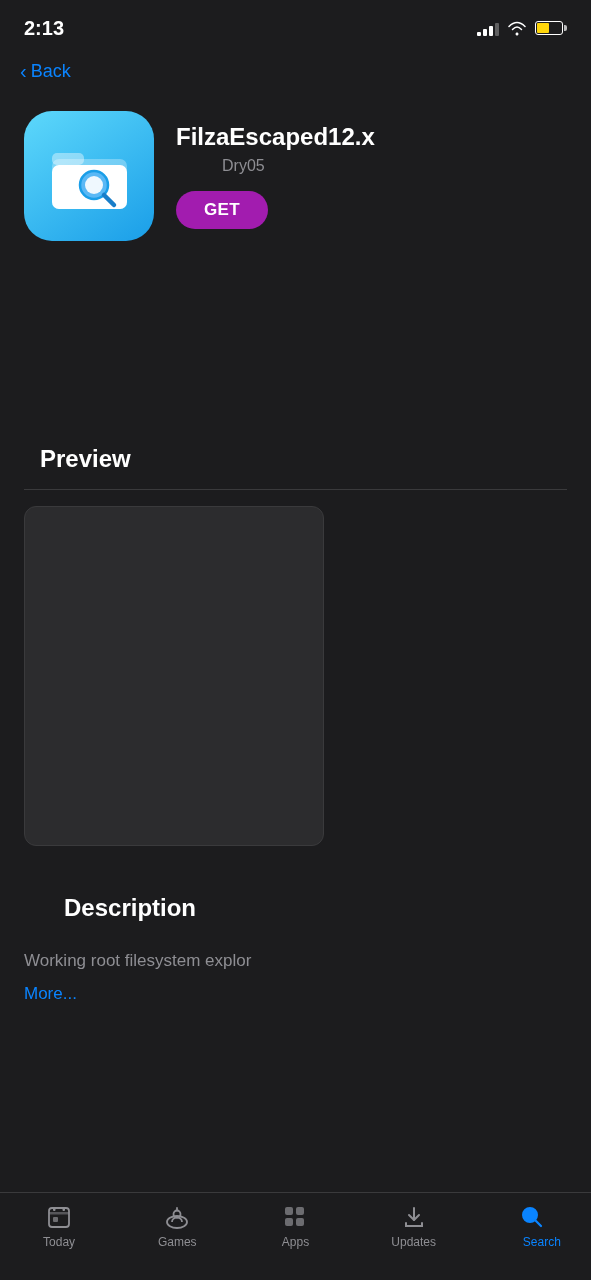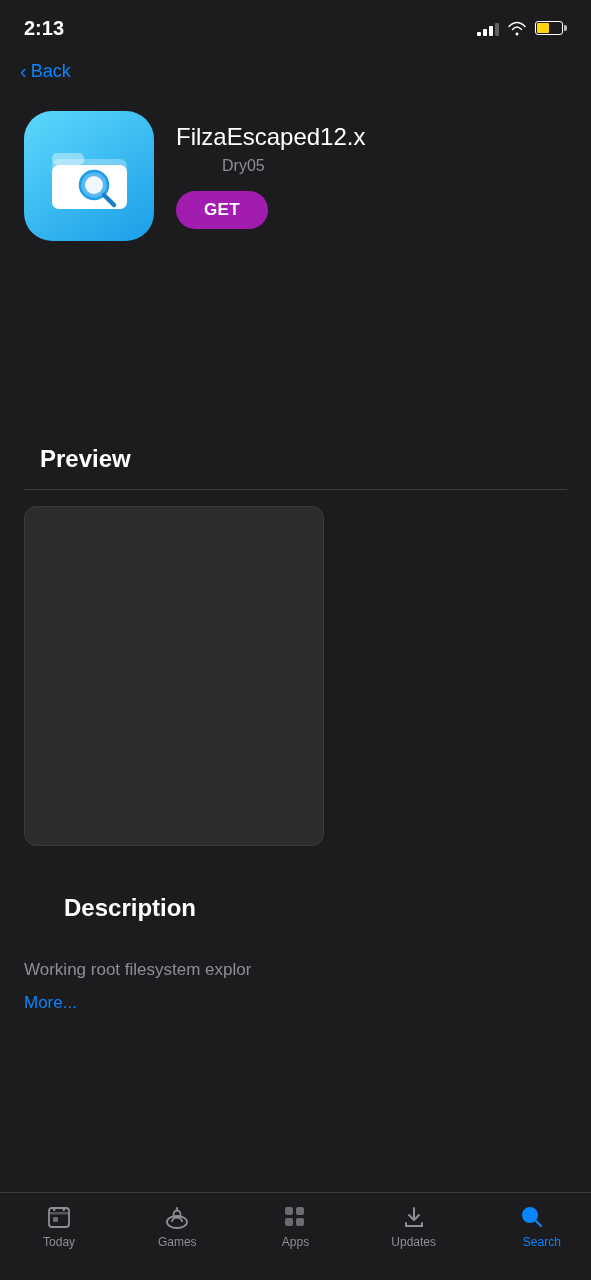--- a/index.html
+++ b/index.html
@@ -139,21 +139,21 @@
       width: 85px;
       height: 75px;
     }
 
     .app-info {
       flex: 1;
     }
 
     .app-name {
       font-size: 24px;
-      font-weight: 400;
+      font-weight: 700;
       color: #ffffff;
       margin-bottom: 6px;
       line-height: 1.2;
     }
 
     .app-developer {
       font-size: 16px;
       color: #8e8e93;
       margin-bottom: 16px;
       margin-left: 46px;
@@ -205,21 +205,21 @@
 
     
     .description-section {
       padding: 24px 24px 16px 24px;
     }
 
     .description-text {
       font-size: 17px;
       color: #8e8e93;
       line-height: 1.5;
-      margin-top: 19px;
+      margin-top: 10px;
     }
 
     .more-link {
       color: #0a84ff;
       font-size: 17px;
       margin-top: 10px;
       display: block;
       cursor: pointer;
     }
 

